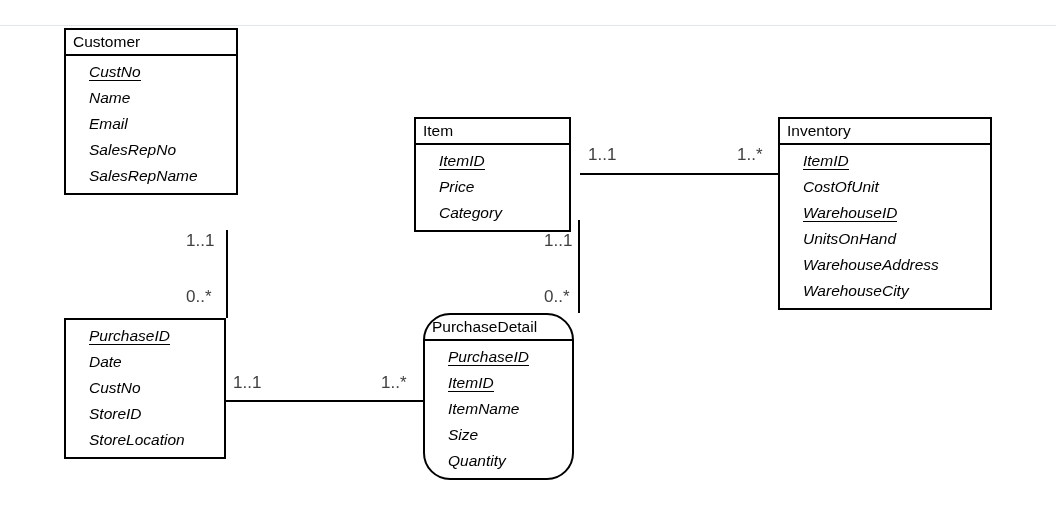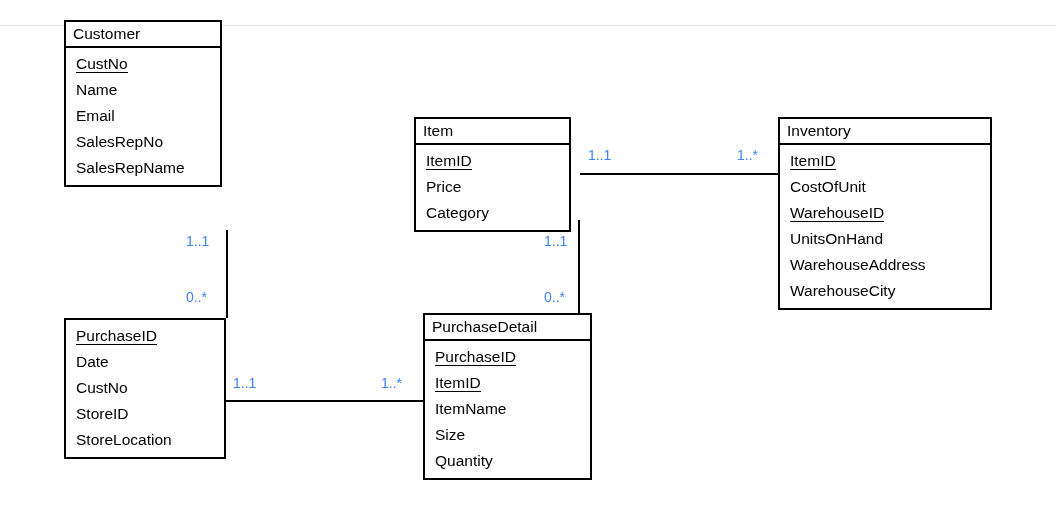--- a/index.html
+++ b/index.html
@@ -43,21 +43,22 @@
   .entity-name {
     box-sizing: border-box;
     border-bottom: 2px solid #000000;
     padding: 2px 0 2px 7px;
     font-size: 15.5px;
     line-height: 20px;
     color: #000000;
     white-space: nowrap;
   }
   .attr-list {
-    padding: 3px 0 4px 10px;
+    padding: 3px 0 4px 23px;
+    font-style: italic;
   }
   .attr {
     font-size: 15.5px;
     line-height: 26px;
     color: #000000;
     white-space: nowrap;
     display: block;
   }
   .attr > span.key {
     border-bottom: 1.5px solid #000000;
@@ -74,23 +75,23 @@
   .conn-v {
     position: absolute;
     width: 0;
     border-left: 2px solid #000000;
     z-index: 1;
   }
 
   
   .mult {
     position: absolute;
-    font-size: 14px;
+    font-size: 17px;
     line-height: 18px;
-    color: #3b82f6;
+    color: #404040;
     white-space: nowrap;
     z-index: 6;
   }
 </style>
 </head>
 <body>
 
 <div id="canvas">
 
   <div class="top-rule"></div>
@@ -108,21 +109,21 @@
 
   <div class="mult" style="left:186px; top:232px;">1..1</div>
   <div class="mult" style="left:186px; top:288px;">0..*</div>
 
   <div class="mult" style="left:544px; top:232px;">1..1</div>
   <div class="mult" style="left:544px; top:288px;">0..*</div>
 
   <div class="mult" style="left:233px; top:374px;">1..1</div>
   <div class="mult" style="left:381px; top:374px;">1..*</div>
 
-  <div class="entity" style="left:64px; top:20px; width:158px;">
+  <div class="entity" style="left:64px; top:28px; width:174px;">
     <div class="entity-name">Customer</div>
     <div class="attr-list">
       <div class="attr"><span class="key">CustNo</span></div>
       <div class="attr"><span>Name</span></div>
       <div class="attr"><span>Email</span></div>
       <div class="attr"><span>SalesRepNo</span></div>
       <div class="attr"><span>SalesRepName</span></div>
     </div>
   </div>
 
@@ -150,21 +151,21 @@
   <div class="entity" style="left:64px; top:318px; width:162px;">
     <div class="attr-list">
       <div class="attr"><span class="key">PurchaseID</span></div>
       <div class="attr"><span>Date</span></div>
       <div class="attr"><span>CustNo</span></div>
       <div class="attr"><span>StoreID</span></div>
       <div class="attr"><span>StoreLocation</span></div>
     </div>
   </div>
 
-  <div class="entity" style="left:423px; top:313px; width:169px;">
+  <div class="entity" style="left:423px; top:313px; width:151px;border-radius:27px;">
     <div class="entity-name">PurchaseDetail</div>
     <div class="attr-list">
       <div class="attr"><span class="key">PurchaseID</span></div>
       <div class="attr"><span class="key">ItemID</span></div>
       <div class="attr"><span>ItemName</span></div>
       <div class="attr"><span>Size</span></div>
       <div class="attr"><span>Quantity</span></div>
     </div>
   </div>
 

